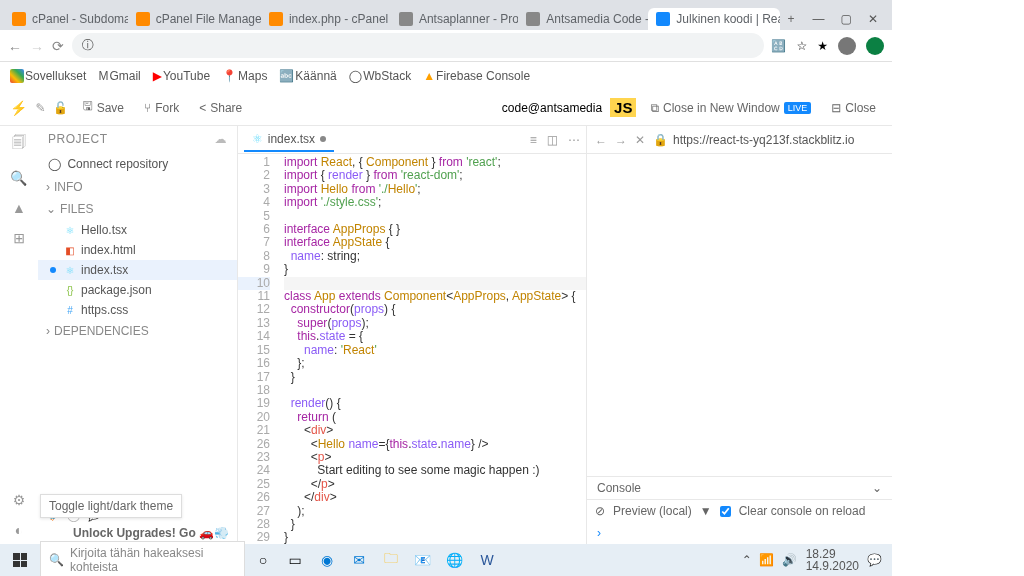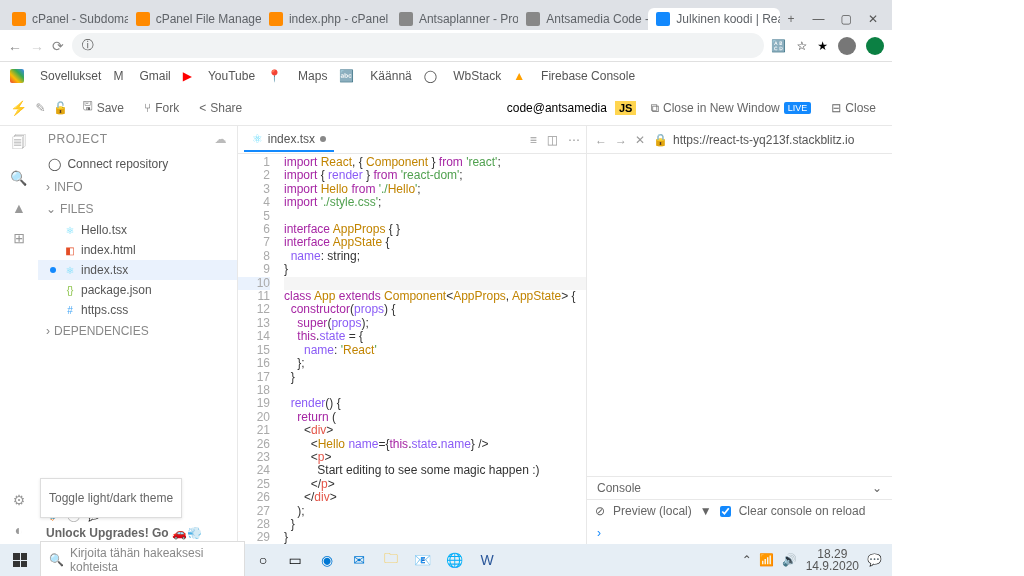--- a/index.html
+++ b/index.html
@@ -12,44 +12,44 @@
 .tab-icon.orange{background:#ff8a00}
 .tab-icon.blue{background:#1389fd}
 .tab-icon.gray{background:#888}
 .win-btns{margin-left:auto;display:flex;gap:16px;padding:4px 10px;color:#555}
 .urlbar{height:32px;display:flex;align-items:center;padding:0 8px;gap:8px;background:#fff;border-bottom:1px solid #e0e0e0}
 .nav-arrow{color:#888;font-size:14px}
 .url-input{flex:1;display:flex;align-items:center;background:#f1f3f4;border-radius:14px;padding:4px 10px;font-size:12px;color:#555}
 .url-icons{display:flex;gap:10px;align-items:center}
 .url-circ{width:18px;height:18px;border-radius:50%}
 .bookmarks{height:28px;display:flex;align-items:center;padding:0 10px;gap:12px;font-size:11px;color:#555}
-.bm{display:inline-flex;align-items:center;gap:16px;cursor:pointer}
+.bm{display:inline-flex;align-items:center;gap:1px;cursor:pointer}
 .bm-icon{width:14px;height:14px;border-radius:2px}
 .app{flex:1;display:flex;flex-direction:column;background:#fff;min-height:0}
 .topbar{height:36px;display:flex;align-items:center;padding:0 10px;border-bottom:1px solid #e8e8e8;gap:8px}
 .bolt{color:#1389fd;font-size:14px}
 .crumb{color:#555;font-size:12px}
 .crumb .sep{color:#bbb;margin:0 4px}
 .tb-btn{display:inline-flex;align-items:center;gap:4px;color:#666;font-size:12px;padding:4px 6px;cursor:pointer}
 .tb-spacer{flex:1}
-.badge-js{background:#ffd54f;padding:1px 4px;font-size:11px;font-weight:bold}
+.badge-js{background:#ffd54f;padding:1px 4px;font-size:15px;font-weight:bold}
 .live-badge{background:#1389fd;color:#fff;padding:1px 4px;font-size:9px;border-radius:2px}
 .main{flex:1;display:flex;min-height:0}
 .leftcol{width:38px;display:flex;flex-direction:column;align-items:center;padding:6px 0;gap:14px;color:#999}
 .leftcol span{cursor:pointer;font-size:14px}
 .sidebar{width:200px;display:flex;flex-direction:column;border-right:1px solid #e8e8e8;min-height:0}
 .sb-head{display:flex;align-items:center;padding:6px 10px;font-size:10px;color:#888;letter-spacing:0.5px}
 .sb-cloud{margin-left:auto;color:#bbb}
 .sb-item{display:flex;align-items:center;padding:5px 10px;gap:6px;cursor:pointer;font-size:12px;color:#555}
 .sb-sec{display:flex;align-items:center;padding:4px 8px;gap:4px;font-size:10px;color:#888;cursor:pointer}
 .file-item{display:flex;align-items:center;padding:3px 10px 3px 26px;gap:5px;font-size:12px;color:#555;cursor:pointer}
 .file-item.active{background:#eaf2fd}
 .fi-icon{width:12px;height:12px;display:inline-flex;align-items:center;justify-content:center;font-size:10px}
 .sb-footer{margin-top:auto;padding:4px 8px;display:flex;flex-direction:column;gap:4px}
-.upgrade{font-size:10px;color:#666;text-align:left}
+.upgrade{font-size:10px;color:#666;text-align:right}
 .social{display:flex;gap:6px;color:#bbb;font-size:11px}
 .editor-area{flex:1;display:flex;flex-direction:column;min-height:0}
 .tabs-row{display:flex;align-items:center;height:28px;border-bottom:1px solid #e8e8e8;padding:0 6px}
 .etab{display:inline-flex;align-items:center;gap:5px;padding:4px 8px;font-size:12px;color:#555;border-bottom:2px solid #1389fd}
 .etab .dot{width:6px;height:6px;border-radius:50%;background:#888}
 .tabs-actions{margin-left:auto;display:flex;gap:10px;color:#999}
 .code-wrap{flex:1;display:flex;overflow:hidden;font-family:Menlo,Consolas,monospace;font-size:11.5px;line-height:13.4px}
 .gutter{width:40px;text-align:right;padding:2px 8px 0 0;color:#aaa;background:#fff}
 .code{flex:1;padding:2px 0 0 6px;white-space:pre;color:#333;overflow:hidden}
 .kw{color:#a626a4}.str{color:#50a14f}.cls{color:#c18401}.fn{color:#8b5cf6}.tag{color:#e45649}
@@ -57,30 +57,30 @@
 .hl-gutter{background:#eaf2fd}
 .preview{width:306px;display:flex;flex-direction:column;border-left:1px solid #e8e8e8}
 .pv-top{height:28px;display:flex;align-items:center;padding:0 8px;gap:8px;border-bottom:1px solid #e8e8e8;color:#999}
 .pv-url{flex:1;display:flex;align-items:center;gap:5px;font-size:11px;color:#555}
 .lock{color:#0b8043}
 .pv-body{flex:1}
 .console-hd{padding:4px 10px;font-size:12px;color:#666;border-top:1px solid #e8e8e8;border-bottom:1px solid #e8e8e8;display:flex;align-items:center}
 .console-row{display:flex;align-items:center;padding:4px 8px;gap:8px;font-size:11px;color:#666}
 .cb{width:11px;height:11px;accent-color:#1389fd}
 .console-prompt{padding:4px 10px;color:#1389fd}
-.tooltip{position:absolute;left:40px;bottom:58px;background:#fff;border:1px solid #ddd;padding:12px 8px;font-size:11px;color:#666;box-shadow:0 1px 3px rgba(0,0,0,0.1)}
+.tooltip{position:absolute;left:40px;bottom:58px;background:#fff;border:1px solid #ddd;padding:4px 8px;font-size:11px;color:#666;box-shadow:0 1px 3px rgba(0,0,0,0.1)}
 .taskbar{height:32px;background:#e6eef5;display:flex;align-items:center}
 .tb-start{width:40px;height:32px;display:flex;align-items:center;justify-content:center}
 .winlogo{width:14px;height:14px;display:grid;grid-template-columns:1fr 1fr;gap:1px}
 .winlogo span{background:#333}
 .tb-search{display:flex;align-items:center;gap:6px;background:#fff;padding:4px 8px;width:205px;font-size:12px;color:#888;border:1px solid #ddd}
 .tb-icons{display:flex;gap:4px;padding:0 4px}
 .tb-ico{width:28px;height:26px;display:flex;align-items:center;justify-content:center;font-size:14px}
 .tb-tray{margin-left:auto;display:flex;align-items:center;gap:8px;padding:0 10px;font-size:10px;color:#555}
-.tray-time{text-align:center;line-height:12px}
+.tray-time{text-align:left;line-height:12px}
 </style>
 </head>
 <body>
 
 <div class="window">
 
   <div class="titlebar">
     <div class="tab">
         <span class="tab-icon orange"></span>
         <span>cPanel - Subdomains</span>

